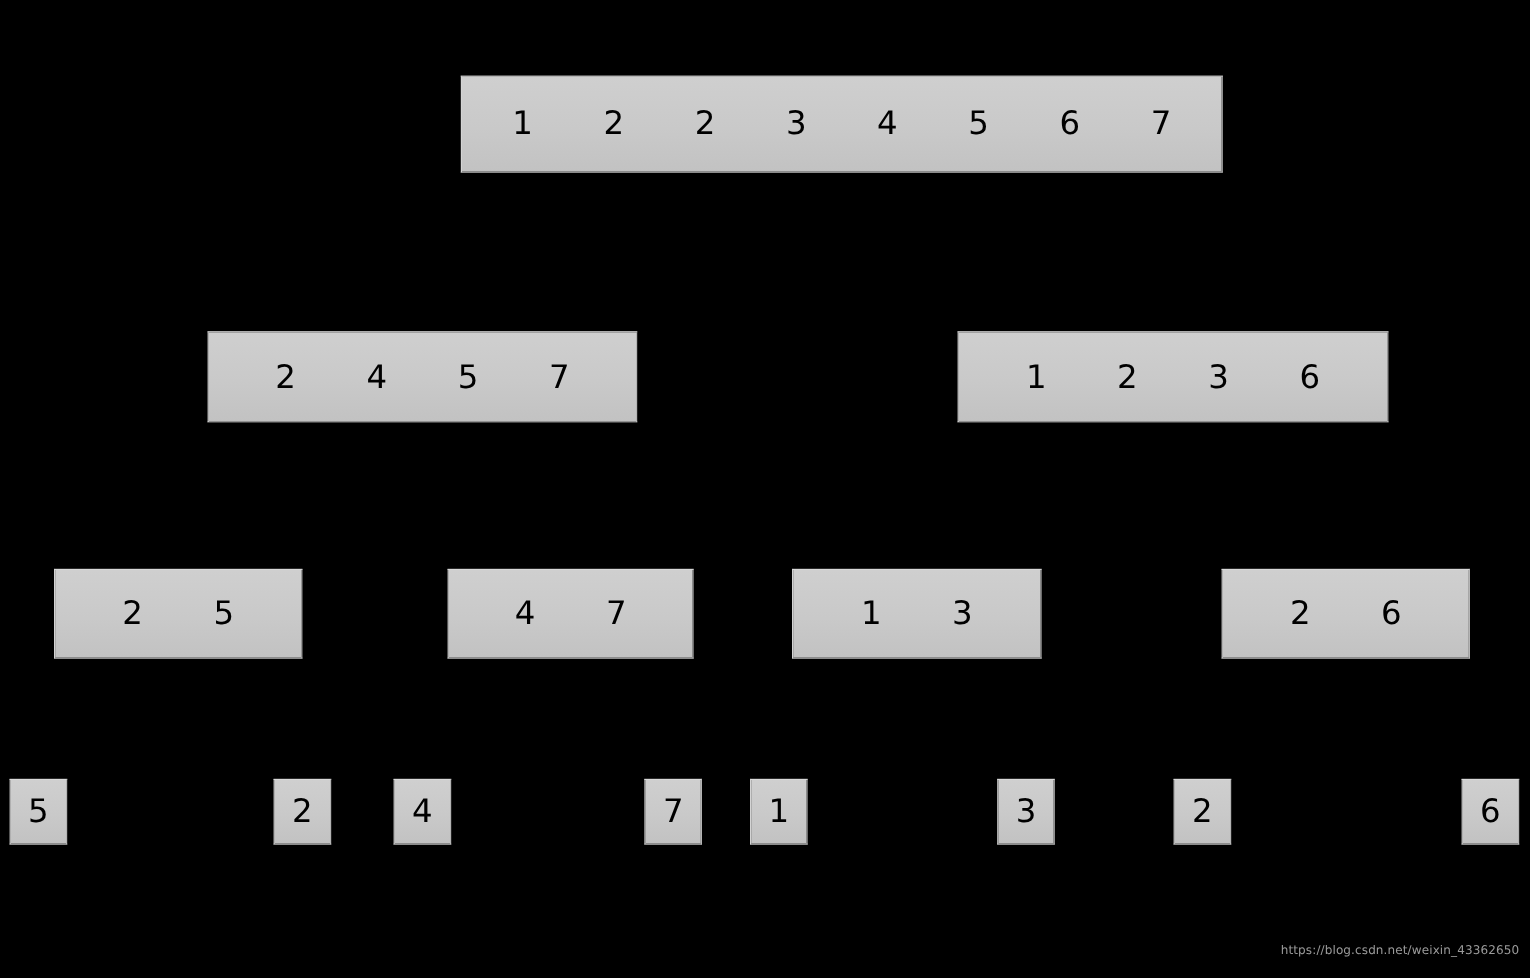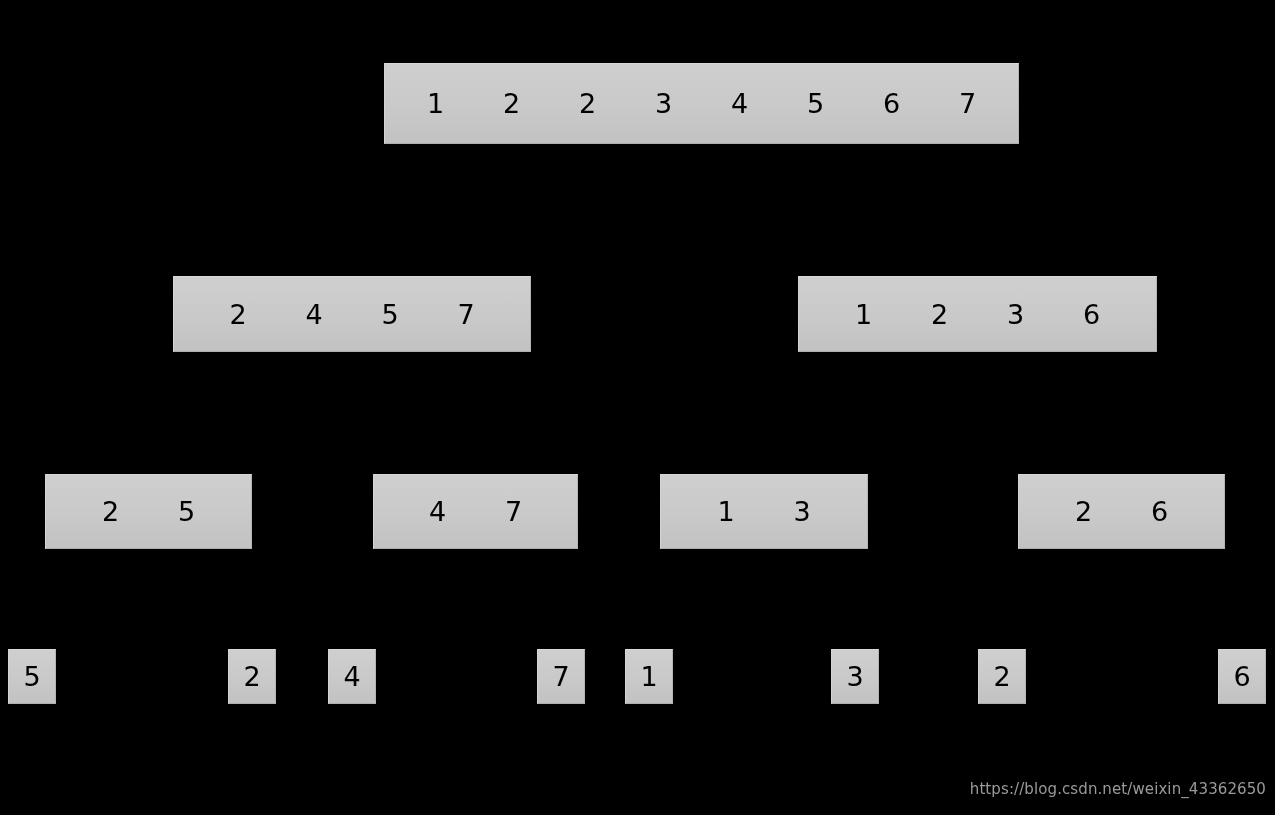--- a/index.html
+++ b/index.html
@@ -81,21 +81,21 @@
     height: 55px;
     font-size: 27px;
   }
   .leaf .cell { width: 48px; }
 
   .watermark {
     position: absolute;
     right: 9px;
     bottom: 17px;
     color: #9a9a9a;
-    font-size: 15px;
+    font-size: 10px;
     font-family: "DejaVu Sans", "Liberation Sans", sans-serif;
     letter-spacing: 0.1px;
     white-space: nowrap;
   }
 </style>
 </head>
 <body>
 
 <div id="diagram">
 

